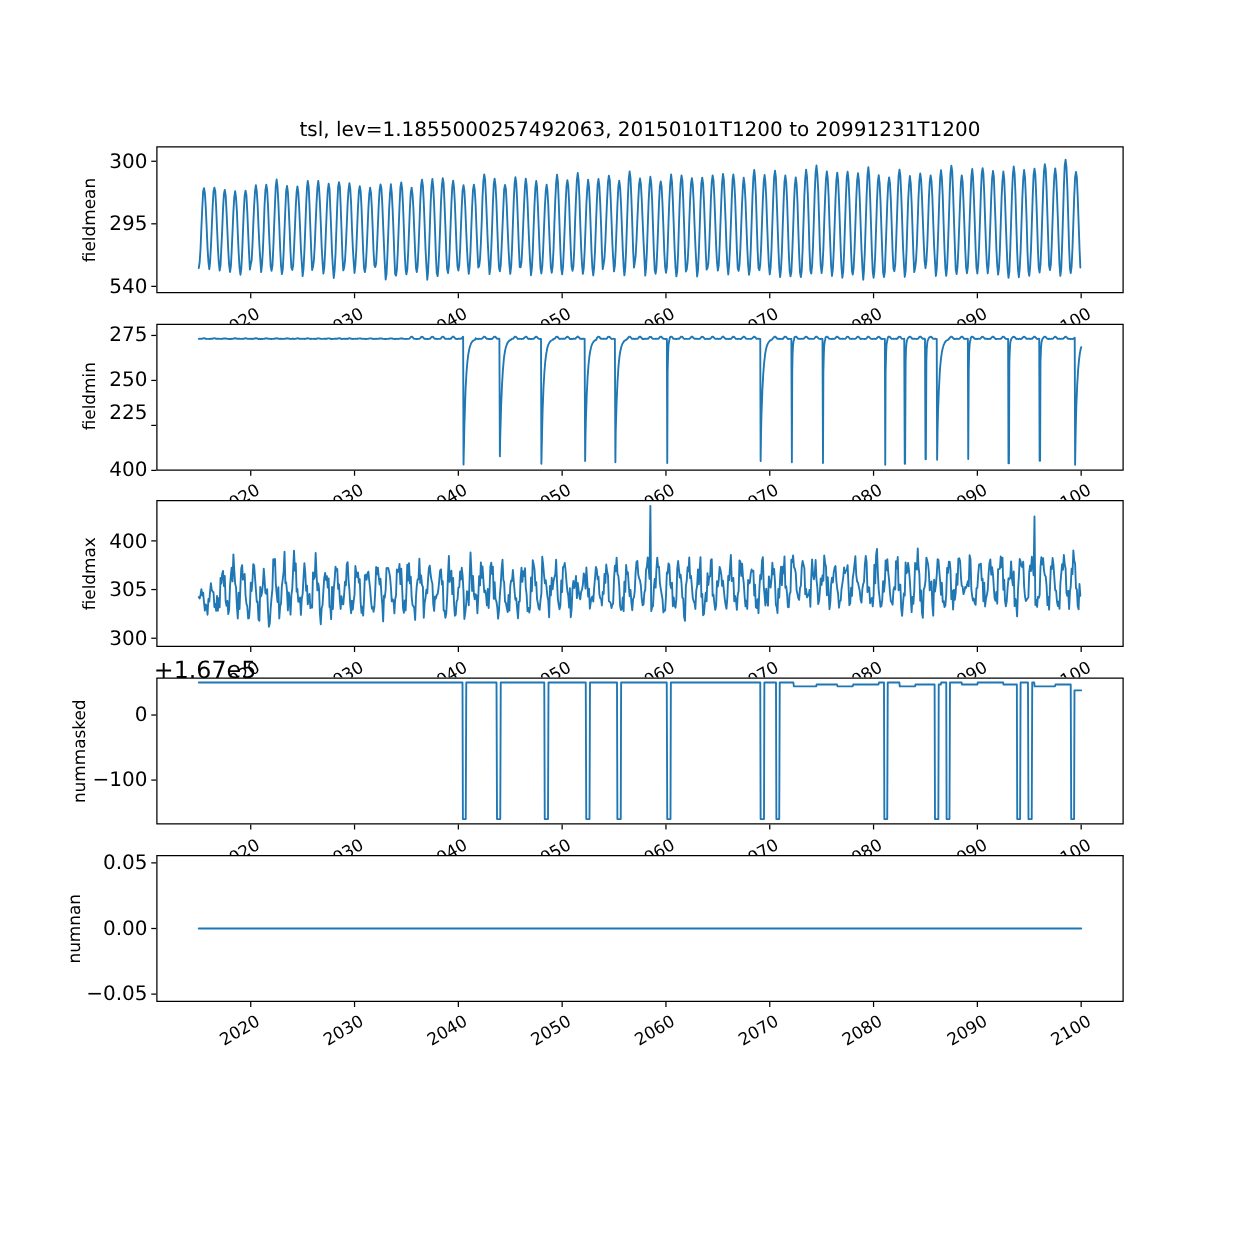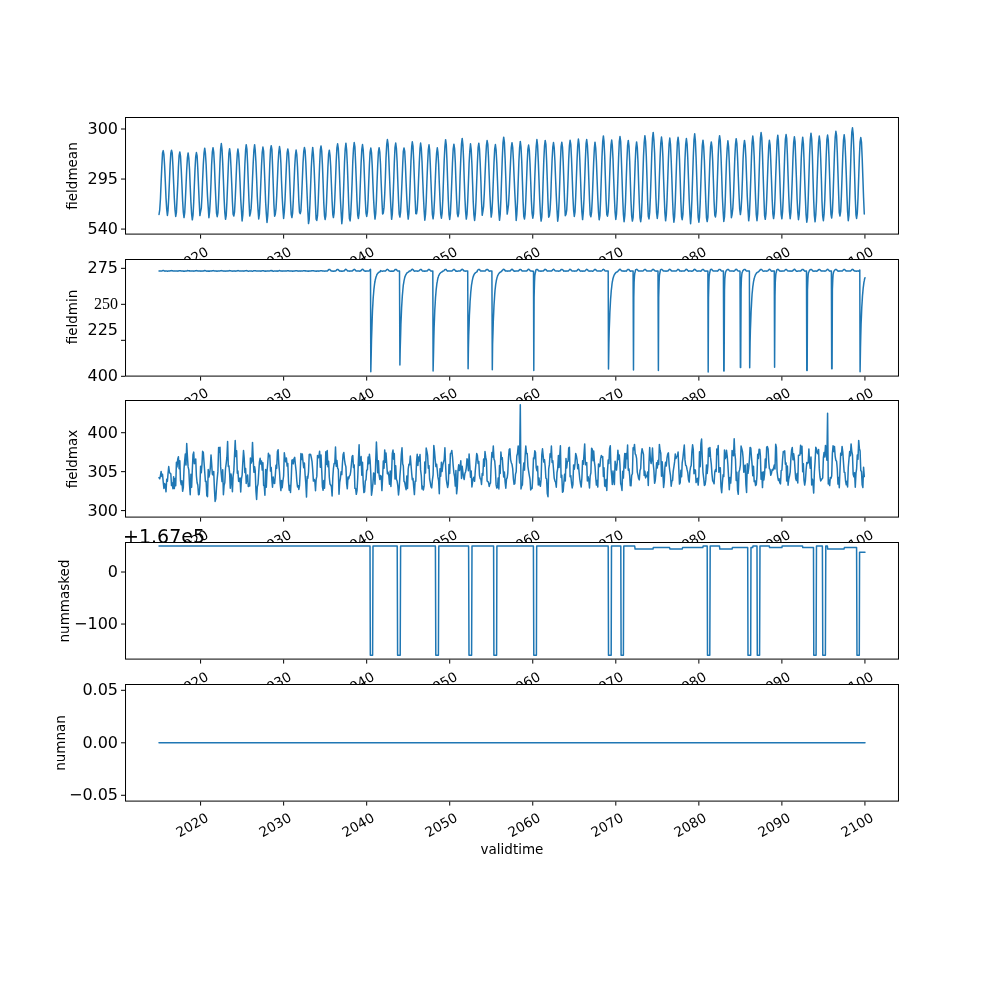--- a/index.html
+++ b/index.html
@@ -15,20 +15,21 @@
          transform-origin:100% 0;transform:rotate(-30deg);display:inline-block;}
   .ylabel{position:absolute;width:200px;height:18px;text-align:center;font-size:13.5px;
           line-height:18px;transform:rotate(-90deg);}
   .offset-text{position:absolute;left:-2px;top:-17px;font-size:19px;white-space:nowrap;}
   .x-axis-label{position:absolute;left:125px;width:774px;top:841px;text-align:center;font-size:13.5px;}
 </style>
 </head>
 <body>
 
 <div class="figure">
+  <div class="fig-title">tsl, lev=1.1855000257492063, 20150101T1200 to 20991231T1200</div>
 
   <div class="subplot" id="sp0" style="top:117px;z-index:11">
     <div class="ylabel" style="left: -153px; top: 49.8px;">fieldmean</div>
   <svg width="774" height="117.6" viewBox="0 0 774 117.6">
         <rect x="0.5" y="0.5" width="773" height="116.6" fill="none" stroke="#000000" stroke-width="1"></rect>
         <line x1="-4" y1="112.09531914893606" x2="0" y2="112.09531914893606" stroke="#000000" stroke-width="1"></line>
         <line x1="-4" y1="62.05276595744669" x2="0" y2="62.05276595744669" stroke="#000000" stroke-width="1"></line>
         <line x1="-4" y1="12.010212765957332" x2="0" y2="12.010212765957332" stroke="#000000" stroke-width="1"></line>
         <line x1="75.57296137338994" y1="117.6" x2="75.57296137338994" y2="121.6" stroke="#000000" stroke-width="1"></line>
         <line x1="158.6201716738193" y1="117.6" x2="158.6201716738193" y2="121.6" stroke="#000000" stroke-width="1"></line>
@@ -86,21 +87,21 @@
         <line x1="324.71459227467795" y1="117.6" x2="324.71459227467795" y2="121.6" stroke="#000000" stroke-width="1"></line>
         <line x1="407.7618025751073" y1="117.6" x2="407.7618025751073" y2="121.6" stroke="#000000" stroke-width="1"></line>
         <line x1="490.80901287553667" y1="117.6" x2="490.80901287553667" y2="121.6" stroke="#000000" stroke-width="1"></line>
         <line x1="573.8562231759661" y1="117.6" x2="573.8562231759661" y2="121.6" stroke="#000000" stroke-width="1"></line>
         <line x1="656.9034334763953" y1="117.6" x2="656.9034334763953" y2="121.6" stroke="#000000" stroke-width="1"></line>
         <line x1="739.9506437768248" y1="117.6" x2="739.9506437768248" y2="121.6" stroke="#000000" stroke-width="1"></line>
         <path d="M34.0 12.1L34.4 12.1L34.7 12.0L35.1 12.1L35.4 12.1L35.8 12.0L36.1 12.1L36.5 12.0L36.8 11.9L37.2 11.8L37.5 11.7L37.9 11.6L38.2 11.6L38.5 11.6L38.9 11.7L39.2 11.8L39.6 11.9L39.9 12.2L40.3 12.1L40.6 12.1L41.0 12.1L41.3 12.1L41.7 12.1L42.0 12.1L42.4 12.2L42.7 12.2L43.0 12.1L43.4 12.0L43.7 12.0L44.1 12.1L44.4 12.1L44.8 11.9L45.1 12.0L45.5 11.7L45.8 11.7L46.2 11.7L46.5 11.7L46.9 11.6L47.2 11.8L47.5 11.8L47.9 11.9L48.2 12.1L48.6 12.1L48.9 12.0L49.3 12.1L49.6 12.1L50.0 11.9L50.3 12.1L50.7 12.1L51.0 12.1L51.4 12.1L51.7 12.1L52.0 12.0L52.4 12.2L52.7 12.0L53.1 12.0L53.4 11.9L53.8 11.9L54.1 11.7L54.5 11.8L54.8 11.7L55.2 11.8L55.5 11.7L55.8 11.8L56.2 12.0L56.5 11.9L56.9 12.1L57.2 12.1L57.6 12.1L57.9 12.1L58.3 12.2L58.6 12.1L59.0 12.2L59.3 12.1L59.7 12.2L60.0 12.2L60.3 12.0L60.7 12.1L61.0 12.1L61.4 12.0L61.7 12.0L62.1 11.8L62.4 11.7L62.8 11.5L63.1 11.7L63.5 11.8L63.8 11.8L64.2 11.9L64.5 11.8L64.8 12.1L65.2 12.1L65.5 12.1L65.9 12.0L66.2 12.1L66.6 12.0L66.9 12.1L67.3 12.1L67.6 12.1L68.0 12.1L68.3 12.0L68.7 12.2L69.0 12.1L69.3 12.1L69.7 12.0L70.0 11.9L70.4 11.8L70.7 11.8L71.1 11.7L71.4 11.6L71.8 11.7L72.1 11.7L72.5 11.9L72.8 11.9L73.2 12.1L73.5 12.1L73.8 12.1L74.2 12.0L74.5 12.1L74.9 12.1L75.2 12.0L75.6 12.2L75.9 12.1L76.3 12.0L76.6 12.1L77.0 12.2L77.3 12.0L77.6 12.1L78.0 12.0L78.3 11.9L78.7 11.9L79.0 11.7L79.4 11.6L79.7 11.7L80.1 11.6L80.4 11.8L80.8 11.8L81.1 11.9L81.5 12.1L81.8 12.2L82.1 12.1L82.5 12.0L82.8 12.2L83.2 12.1L83.5 12.1L83.9 12.2L84.2 12.0L84.6 12.2L84.9 12.1L85.3 12.1L85.6 12.1L86.0 12.1L86.3 12.0L86.6 12.0L87.0 11.9L87.3 11.7L87.7 11.7L88.0 11.6L88.4 11.7L88.7 11.8L89.1 11.8L89.4 12.0L89.8 12.0L90.1 12.1L90.5 12.1L90.8 12.1L91.1 12.0L91.5 12.2L91.8 12.1L92.2 12.2L92.5 12.1L92.9 12.1L93.2 12.1L93.6 12.1L93.9 12.0L94.3 12.1L94.6 12.0L95.0 11.9L95.3 11.8L95.6 11.8L96.0 11.7L96.3 11.6L96.7 11.7L97.0 11.8L97.4 11.8L97.7 12.0L98.1 12.0L98.4 12.1L98.8 12.1L99.1 12.2L99.4 12.0L99.8 11.9L100.1 12.1L100.5 12.1L100.8 12.2L101.2 12.1L101.5 12.1L101.9 12.1L102.2 12.1L102.6 12.0L102.9 12.1L103.3 11.9L103.6 11.9L103.9 11.8L104.3 11.8L104.6 11.6L105.0 11.7L105.3 11.8L105.7 11.8L106.0 11.9L106.4 12.0L106.7 12.0L107.1 12.1L107.4 12.1L107.8 12.2L108.1 12.1L108.4 12.1L108.8 12.0L109.1 12.1L109.5 11.9L109.8 12.1L110.2 12.2L110.5 12.1L110.9 12.1L111.2 12.1L111.6 11.9L111.9 11.9L112.3 11.8L112.6 11.7L112.9 11.6L113.3 11.7L113.6 11.7L114.0 11.9L114.3 12.0L114.7 11.9L115.0 12.0L115.4 12.0L115.7 12.1L116.1 12.1L116.4 12.1L116.8 12.0L117.1 12.1L117.4 12.1L117.8 12.1L118.1 12.0L118.5 12.2L118.8 12.0L119.2 12.1L119.5 12.1L119.9 11.9L120.2 11.8L120.6 11.8L120.9 11.7L121.2 11.6L121.6 11.7L121.9 11.7L122.3 11.9L122.6 11.9L123.0 12.1L123.3 12.2L123.7 12.2L124.0 12.0L124.4 12.1L124.7 12.1L125.1 12.1L125.4 12.1L125.7 12.1L126.1 12.0L126.4 12.0L126.8 12.1L127.1 12.2L127.5 12.2L127.8 12.2L128.2 12.0L128.5 11.8L128.9 11.7L129.2 11.8L129.6 11.7L129.9 11.7L130.2 11.7L130.6 11.8L130.9 11.9L131.3 12.0L131.6 12.1L132.0 12.1L132.3 12.1L132.7 12.1L133.0 12.1L133.4 12.1L133.7 12.1L134.1 12.1L134.4 12.0L134.7 12.1L135.1 12.0L135.4 12.1L135.8 12.2L136.1 11.9L136.5 11.9L136.8 11.9L137.2 11.7L137.5 11.7L137.9 11.7L138.2 11.7L138.6 11.7L138.9 11.9L139.2 11.9L139.6 12.1L139.9 12.2L140.3 12.1L140.6 12.1L141.0 12.2L141.3 12.1L141.7 12.1L142.0 12.1L142.4 12.1L142.7 12.0L143.0 12.1L143.4 11.9L143.7 12.1L144.1 12.1L144.4 12.0L144.8 12.0L145.1 11.8L145.5 11.8L145.8 11.6L146.2 11.7L146.5 11.7L146.9 11.6L147.2 11.9L147.5 11.8L147.9 12.1L148.2 12.2L148.6 12.2L148.9 12.1L149.3 12.1L149.6 12.1L150.0 12.0L150.3 12.1L150.7 12.0L151.0 12.2L151.4 12.1L151.7 12.1L152.0 12.0L152.4 12.1L152.7 12.2L153.1 11.9L153.4 12.0L153.8 11.8L154.1 11.7L154.5 11.5L154.8 11.6L155.2 11.8L155.5 11.9L155.9 12.0L156.2 12.0L156.5 12.1L156.9 12.1L157.2 12.2L157.6 12.0L157.9 12.1L158.3 12.1L158.6 12.1L159.0 12.1L159.3 12.0L159.7 12.1L160.0 12.1L160.4 12.1L160.7 12.0L161.0 12.1L161.4 11.9L161.7 11.9L162.1 11.8L162.4 11.7L162.8 11.7L163.1 11.7L163.5 11.8L163.8 11.8L164.2 12.0L164.5 12.0L164.8 12.1L165.2 12.1L165.5 12.1L165.9 12.1L166.2 12.0L166.6 12.1L166.9 12.1L167.3 12.2L167.6 12.1L168.0 12.2L168.3 12.1L168.7 12.1L169.0 12.1L169.3 12.1L169.7 11.9L170.0 11.9L170.4 11.8L170.7 11.7L171.1 11.7L171.4 11.7L171.8 11.7L172.1 11.8L172.5 12.0L172.8 11.9L173.2 12.0L173.5 12.0L173.8 12.2L174.2 12.1L174.5 12.1L174.9 12.1L175.2 12.0L175.6 12.2L175.9 12.0L176.3 12.0L176.6 12.1L177.0 12.1L177.3 12.1L177.7 12.0L178.0 11.9L178.3 11.8L178.7 11.8L179.0 11.7L179.4 11.7L179.7 11.8L180.1 11.9L180.4 11.8L180.8 11.9L181.1 12.0L181.5 12.1L181.8 12.1L182.2 12.1L182.5 12.1L182.8 12.2L183.2 12.1L183.5 12.1L183.9 12.2L184.2 12.1L184.6 12.1L184.9 12.1L185.3 12.1L185.6 12.1L186.0 12.1L186.3 11.9L186.6 11.8L187.0 11.8L187.3 11.7L187.7 11.7L188.0 11.7L188.4 11.8L188.7 11.8L189.1 11.9L189.4 12.1L189.8 12.1L190.1 12.1L190.5 12.1L190.8 12.2L191.1 12.2L191.5 12.0L191.8 12.2L192.2 12.1L192.5 12.1L192.9 12.1L193.2 12.0L193.6 12.2L193.9 12.1L194.3 12.0L194.6 11.9L195.0 11.9L195.3 11.8L195.6 11.7L196.0 11.7L196.3 11.8L196.7 11.8L197.0 11.8L197.4 11.9L197.7 12.1L198.1 12.1L198.4 12.1L198.8 12.1L199.1 12.1L199.5 12.1L199.8 12.2L200.1 12.1L200.5 12.1L200.8 12.1L201.2 12.1L201.5 12.1L201.9 12.1L202.2 12.1L202.6 11.8L202.9 11.5L203.3 11.1L203.6 10.6L204.0 10.4L204.3 10.4L204.6 10.4L205.0 10.7L205.3 11.1L205.7 11.4L206.0 11.9L206.4 12.1L206.7 12.1L207.1 12.1L207.4 12.1L207.8 12.2L208.1 12.2L208.4 12.1L208.8 12.2L209.1 12.2L209.5 12.1L209.8 12.1L210.2 12.1L210.5 12.0L210.9 11.8L211.2 11.5L211.6 11.1L211.9 10.7L212.3 10.5L212.6 10.4L212.9 10.6L213.3 10.7L213.6 11.1L214.0 11.5L214.3 11.9L214.7 12.0L215.0 12.2L215.4 12.1L215.7 12.0L216.1 12.1L216.4 12.2L216.8 12.1L217.1 12.2L217.4 12.2L217.8 12.1L218.1 12.1L218.5 12.1L218.8 12.0L219.2 11.9L219.5 11.4L219.9 11.1L220.2 10.7L220.6 10.3L220.9 10.4L221.3 10.5L221.6 10.7L221.9 11.1L222.3 11.6L222.6 11.9L223.0 12.0L223.3 12.1L223.7 12.0L224.0 12.0L224.4 12.1L224.7 12.2L225.1 12.1L225.4 12.1L225.8 12.1L226.1 12.1L226.4 12.1L226.8 12.1L227.1 12.1L227.5 11.9L227.8 11.5L228.2 11.1L228.5 10.8L228.9 10.5L229.2 10.3L229.6 10.5L229.9 10.7L230.2 11.0L230.6 11.5L230.9 11.9L231.3 12.1L231.6 12.1L232.0 12.0L232.3 12.1L232.7 12.1L233.0 12.1L233.4 12.1L233.7 12.0L234.1 12.0L234.4 12.2L234.7 12.1L235.1 12.0L235.4 12.1L235.8 11.9L236.1 11.5L236.5 11.0L236.8 10.7L237.2 10.5L237.5 10.2L237.9 10.4L238.2 10.7L238.6 11.2L238.9 11.4L239.2 11.9L239.6 12.1L239.9 12.0L240.3 12.2L240.6 12.1L241.0 12.2L241.3 12.1L241.7 12.0L242.0 12.1L242.4 12.0L242.7 12.0L243.1 12.1L243.4 12.0L243.7 12.1L244.1 11.8L244.4 11.5L244.8 11.0L245.1 10.7L245.5 10.4L245.8 112.7L246.2 95.3L246.5 81.0L246.9 69.1L247.2 59.3L247.5 51.1L247.9 44.4L248.2 38.8L248.6 34.2L248.9 30.4L249.3 27.2L249.6 24.6L250.0 22.5L250.3 20.7L250.7 19.2L251.0 18.0L251.4 17.0L251.7 16.1L252.0 15.4L252.4 14.8L252.7 14.4L253.1 14.0L253.4 13.7L253.8 13.4L254.1 13.2L254.5 13.0L254.8 12.8L255.2 12.7L255.5 11.6L255.9 11.8L256.2 12.1L256.5 12.1L256.9 12.1L257.2 12.2L257.6 12.2L257.9 12.1L258.3 12.0L258.6 12.1L259.0 12.1L259.3 12.1L259.7 12.1L260.0 12.1L260.4 12.1L260.7 11.8L261.0 11.4L261.4 11.2L261.7 10.7L262.1 10.5L262.4 10.3L262.8 10.5L263.1 10.6L263.5 11.1L263.8 11.6L264.2 11.8L264.5 12.1L264.9 12.0L265.2 12.1L265.5 12.2L265.9 12.2L266.2 12.2L266.6 12.1L266.9 12.1L267.3 12.2L267.6 12.2L268.0 12.1L268.3 12.2L268.7 12.1L269.0 11.8L269.3 11.5L269.7 11.1L270.0 10.7L270.4 10.4L270.7 10.4L271.1 10.4L271.4 10.7L271.8 11.0L272.1 11.5L272.5 11.8L272.8 12.1L273.2 12.0L273.5 12.0L273.8 12.1L274.2 12.0L274.5 12.0L274.9 106.1L275.2 89.9L275.6 76.4L275.9 65.3L276.3 56.2L276.6 48.6L277.0 42.3L277.3 37.1L277.7 32.7L278.0 29.2L278.3 26.2L278.7 23.8L279.0 21.8L279.4 20.1L279.7 18.7L280.1 17.6L280.4 16.6L280.8 15.8L281.1 15.2L281.5 14.7L281.8 14.2L282.2 13.9L282.5 13.5L282.8 13.3L283.2 13.1L283.5 12.9L283.9 12.8L284.2 12.1L284.6 12.1L284.9 12.1L285.3 12.1L285.6 11.8L286.0 11.5L286.3 11.0L286.7 10.7L287.0 10.4L287.3 10.3L287.7 10.3L288.0 10.8L288.4 11.0L288.7 11.5L289.1 11.9L289.4 12.2L289.8 12.1L290.1 12.1L290.5 12.0L290.8 12.1L291.1 12.1L291.5 12.1L291.8 12.1L292.2 12.1L292.5 12.2L292.9 12.1L293.2 12.1L293.6 12.1L293.9 11.8L294.3 11.5L294.6 11.1L295.0 10.8L295.3 10.5L295.6 10.4L296.0 10.4L296.3 10.7L296.7 11.0L297.0 11.5L297.4 11.9L297.7 12.1L298.1 12.2L298.4 12.0L298.8 12.0L299.1 12.2L299.5 12.1L299.8 12.1L300.1 12.2L300.5 12.1L300.8 12.1L301.2 12.1L301.5 12.0L301.9 12.1L302.2 11.9L302.6 11.5L302.9 11.1L303.3 10.7L303.6 10.4L304.0 10.4L304.3 10.5L304.6 10.7L305.0 11.1L305.3 11.5L305.7 11.8L306.0 12.1L306.4 12.1L306.7 12.1L307.1 12.2L307.4 12.1L307.8 12.1L308.1 112.0L308.5 94.7L308.8 80.5L309.1 68.7L309.5 58.9L309.8 50.8L310.2 44.2L310.5 38.6L310.9 34.0L311.2 30.3L311.6 27.1L311.9 24.5L312.3 22.4L312.6 20.6L312.9 19.1L313.3 17.9L313.6 16.9L314.0 16.1L314.3 15.4L314.7 14.8L315.0 14.4L315.4 14.0L315.7 13.6L316.1 13.4L316.4 13.2L316.8 13.0L317.1 12.8L317.4 12.7L317.8 12.1L318.1 12.1L318.5 12.1L318.8 11.9L319.2 11.4L319.5 11.0L319.9 10.6L320.2 10.5L320.6 10.4L320.9 10.4L321.3 10.8L321.6 11.2L321.9 11.5L322.3 12.0L322.6 12.2L323.0 12.0L323.3 12.1L323.7 12.1L324.0 12.0L324.4 12.1L324.7 12.1L325.1 12.0L325.4 12.1L325.8 12.0L326.1 12.1L326.4 12.1L326.8 12.1L327.1 11.8L327.5 11.5L327.8 11.1L328.2 10.8L328.5 10.5L328.9 10.4L329.2 10.4L329.6 10.8L329.9 11.1L330.3 11.4L330.6 11.9L330.9 12.2L331.3 12.1L331.6 12.2L332.0 12.1L332.3 12.2L332.7 12.2L333.0 12.1L333.4 12.1L333.7 12.0L334.1 12.1L334.4 12.0L334.7 12.1L335.1 12.1L335.4 11.8L335.8 11.4L336.1 11.1L336.5 10.7L336.8 10.5L337.2 10.2L337.5 10.5L337.9 10.7L338.2 11.1L338.6 11.4L338.9 11.9L339.2 12.1L339.6 12.1L339.9 12.0L340.3 12.1L340.6 12.2L341.0 12.1L341.3 12.0L341.7 12.0L342.0 12.0L342.4 12.2L342.7 12.0L343.1 109.8L343.4 89.9L343.7 76.5L344.1 65.4L344.4 56.2L344.8 48.6L345.1 42.3L345.5 37.1L345.8 32.8L346.2 29.2L346.5 26.2L346.9 23.8L347.2 21.8L347.6 20.1L347.9 18.7L348.2 17.6L348.6 16.6L348.9 15.9L349.3 15.2L349.6 14.7L350.0 14.2L350.3 13.9L350.7 13.5L351.0 13.3L351.4 13.1L351.7 12.9L352.1 12.8L352.4 11.5L352.7 11.2L353.1 10.8L353.4 10.4L353.8 10.4L354.1 10.5L354.5 10.6L354.8 10.9L355.2 11.5L355.5 11.9L355.9 12.0L356.2 12.1L356.5 12.0L356.9 12.1L357.2 12.1L357.6 12.1L357.9 12.0L358.3 12.0L358.6 12.0L359.0 12.1L359.3 12.1L359.7 12.1L360.0 12.1L360.4 11.9L360.7 11.5L361.0 11.0L361.4 10.6L361.7 10.5L362.1 10.4L362.4 10.4L362.8 10.7L363.1 11.1L363.5 11.4L363.8 11.8L364.2 12.1L364.5 12.2L364.9 12.1L365.2 12.1L365.5 12.1L365.9 12.1L366.2 12.0L366.6 12.2L366.9 12.1L367.3 110.8L367.6 85.0L368.0 72.4L368.3 62.0L368.7 53.4L369.0 46.3L369.4 40.4L369.7 35.5L370.0 31.5L370.4 28.1L370.7 25.4L371.1 23.1L371.4 21.2L371.8 19.6L372.1 18.3L372.5 17.2L372.8 16.3L373.2 15.6L373.5 15.0L373.9 14.5L374.2 14.1L374.5 13.7L374.9 13.5L375.2 13.2L375.6 13.0L375.9 12.9L376.3 12.7L376.6 12.1L377.0 12.0L377.3 11.4L377.7 11.0L378.0 10.7L378.3 10.4L378.7 10.3L379.0 10.4L379.4 10.6L379.7 11.1L380.1 11.5L380.4 12.0L380.8 12.0L381.1 12.1L381.5 12.1L381.8 12.0L382.2 12.1L382.5 12.1L382.8 12.2L383.2 12.0L383.5 12.1L383.9 12.0L384.2 12.1L384.6 12.1L384.9 12.1L385.3 11.9L385.6 11.4L386.0 11.1L386.3 10.7L386.7 10.4L387.0 10.3L387.3 10.4L387.7 10.8L388.0 11.1L388.4 11.5L388.7 11.8L389.1 12.2L389.4 12.1L389.8 12.1L390.1 12.2L390.5 12.1L390.8 12.0L391.2 12.0L391.5 12.1L391.8 12.1L392.2 12.1L392.5 12.0L392.9 12.0L393.2 12.1L393.6 11.9L393.9 11.5L394.3 11.1L394.6 10.7L395.0 10.5L395.3 10.5L395.7 10.5L396.0 10.7L396.3 11.1L396.7 11.5L397.0 11.9L397.4 12.0L397.7 12.1L398.1 12.1L398.4 12.1L398.8 12.1L399.1 12.1L399.5 12.0L399.8 12.0L400.1 12.0L400.5 12.1L400.8 12.1L401.2 12.1L401.5 12.0L401.9 11.9L402.2 11.5L402.6 11.0L402.9 10.7L403.3 10.3L403.6 10.3L404.0 10.4L404.3 10.7L404.6 11.0L405.0 11.4L405.3 11.8L405.7 12.0L406.0 12.0L406.4 12.1L406.7 12.1L407.1 12.2L407.4 12.1L407.8 12.2L408.1 12.2L408.5 12.2L408.8 111.4L409.1 38.3L409.5 23.5L409.8 17.0L410.2 14.2L410.5 13.0L410.9 11.0L411.2 10.7L411.6 10.5L411.9 10.4L412.3 10.4L412.6 10.7L413.0 11.0L413.3 11.5L413.6 11.9L414.0 12.1L414.3 12.1L414.7 12.1L415.0 12.0L415.4 12.1L415.7 12.2L416.1 12.1L416.4 12.2L416.8 12.0L417.1 12.0L417.5 12.1L417.8 12.0L418.1 12.1L418.5 11.9L418.8 11.5L419.2 11.1L419.5 10.7L419.9 10.4L420.2 10.3L420.6 10.5L420.9 10.6L421.3 11.0L421.6 11.5L421.9 11.8L422.3 12.0L422.6 12.2L423.0 12.0L423.3 12.1L423.7 12.1L424.0 12.1L424.4 12.1L424.7 12.1L425.1 12.1L425.4 12.1L425.8 12.1L426.1 12.1L426.4 12.1L426.8 11.9L427.1 11.5L427.5 11.1L427.8 10.7L428.2 10.6L428.5 10.2L428.9 10.6L429.2 10.6L429.6 11.1L429.9 11.6L430.3 11.8L430.6 12.0L430.9 12.0L431.3 12.1L431.6 12.0L432.0 12.0L432.3 12.0L432.7 12.0L433.0 12.1L433.4 12.2L433.7 12.1L434.1 12.1L434.4 12.1L434.8 12.1L435.1 11.8L435.4 11.5L435.8 11.1L436.1 10.6L436.5 10.5L436.8 10.4L437.2 10.5L437.5 10.7L437.9 11.0L438.2 11.4L438.6 11.8L438.9 12.2L439.3 12.1L439.6 12.1L439.9 12.1L440.3 12.0L440.6 12.2L441.0 12.1L441.3 12.1L441.7 12.1L442.0 12.2L442.4 12.0L442.7 12.1L443.1 12.1L443.4 11.8L443.7 11.6L444.1 11.1L444.4 10.7L444.8 10.4L445.1 10.3L445.5 10.5L445.8 10.7L446.2 11.1L446.5 11.5L446.9 11.9L447.2 12.0L447.6 12.1L447.9 12.1L448.2 12.0L448.6 12.0L448.9 12.0L449.3 12.0L449.6 12.2L450.0 12.1L450.3 12.1L450.7 12.0L451.0 12.1L451.4 12.1L451.7 11.8L452.1 11.6L452.4 11.1L452.7 10.6L453.1 10.4L453.4 10.2L453.8 10.5L454.1 10.8L454.5 11.0L454.8 11.6L455.2 11.9L455.5 12.1L455.9 12.2L456.2 12.1L456.6 12.0L456.9 12.1L457.2 12.1L457.6 12.2L457.9 12.1L458.3 12.0L458.6 12.1L459.0 12.2L459.3 12.1L459.7 12.1L460.0 11.9L460.4 11.5L460.7 11.1L461.1 10.8L461.4 10.4L461.7 10.3L462.1 10.5L462.4 10.7L462.8 11.0L463.1 11.5L463.5 11.9L463.8 12.1L464.2 12.1L464.5 12.1L464.9 12.2L465.2 12.1L465.5 12.0L465.9 12.1L466.2 12.1L466.6 12.1L466.9 12.1L467.3 12.2L467.6 12.2L468.0 12.1L468.3 11.8L468.7 11.5L469.0 11.1L469.4 10.7L469.7 10.4L470.0 10.5L470.4 10.4L470.7 10.7L471.1 11.1L471.4 11.4L471.8 11.9L472.1 12.0L472.5 12.1L472.8 12.1L473.2 12.1L473.5 12.1L473.9 12.1L474.2 12.1L474.5 12.1L474.9 12.1L475.2 12.1L475.6 12.0L475.9 12.2L476.3 12.0L476.6 11.8L477.0 11.5L477.3 11.2L477.7 10.7L478.0 10.6L478.4 10.3L478.7 10.5L479.0 10.7L479.4 11.0L479.7 11.5L480.1 11.9L480.4 12.1L480.8 12.0L481.1 12.1L481.5 12.1L481.8 12.0L482.2 12.0L482.5 12.1L482.9 12.1L483.2 12.1L483.5 109.9L483.9 84.3L484.2 71.8L484.6 61.5L484.9 53.0L485.3 45.9L485.6 40.1L486.0 35.3L486.3 31.3L486.7 28.0L487.0 25.2L487.3 23.0L487.7 21.1L488.0 19.5L488.4 18.2L488.7 17.2L489.1 16.3L489.4 15.6L489.8 15.0L490.1 14.5L490.5 14.1L490.8 13.7L491.2 13.4L491.5 13.2L491.8 13.0L492.2 12.9L492.5 12.7L492.9 12.2L493.2 11.8L493.6 11.5L493.9 11.1L494.3 10.7L494.6 10.4L495.0 10.3L495.3 10.4L495.7 10.6L496.0 11.1L496.3 11.5L496.7 11.7L497.0 12.1L497.4 12.1L497.7 12.0L498.1 12.2L498.4 12.1L498.8 12.0L499.1 12.1L499.5 12.1L499.8 12.2L500.2 12.1L500.5 12.1L500.8 12.0L501.2 12.2L501.5 11.9L501.9 11.5L502.2 10.9L502.6 10.7L502.9 10.4L503.3 10.4L503.6 10.4L504.0 10.7L504.3 11.1L504.7 11.5L505.0 11.8L505.3 12.2L505.7 12.3L506.0 12.0L506.4 12.1L506.7 12.1L507.1 12.1L507.4 12.1L507.8 12.1L508.1 12.1L508.5 110.9L508.8 38.1L509.1 23.4L509.5 17.0L509.8 14.2L510.2 13.0L510.5 11.0L510.9 10.6L511.2 10.5L511.6 10.3L511.9 10.4L512.3 10.7L512.6 11.0L513.0 11.4L513.3 11.8L513.6 12.1L514.0 12.1L514.3 12.1L514.7 12.1L515.0 12.0L515.4 12.1L515.7 12.1L516.1 12.1L516.4 12.0L516.8 12.1L517.1 12.1L517.5 12.1L517.8 12.1L518.1 11.8L518.5 11.5L518.8 11.2L519.2 10.7L519.5 10.5L519.9 10.4L520.2 10.4L520.6 10.7L520.9 11.0L521.3 11.5L521.6 11.7L522.0 12.1L522.3 12.1L522.6 12.0L523.0 12.1L523.3 12.1L523.7 12.0L524.0 12.1L524.4 12.1L524.7 12.1L525.1 12.1L525.4 12.1L525.8 12.1L526.1 12.1L526.5 11.8L526.8 11.5L527.1 11.0L527.5 10.7L527.8 10.4L528.2 10.3L528.5 10.5L528.9 10.8L529.2 11.1L529.6 11.5L529.9 11.8L530.3 12.1L530.6 12.1L530.9 12.1L531.3 12.2L531.6 12.1L532.0 12.1L532.3 12.0L532.7 12.1L533.0 12.1L533.4 111.5L533.7 38.3L534.1 23.5L534.4 17.0L534.8 14.2L535.1 13.0L535.4 11.1L535.8 10.7L536.1 10.5L536.5 10.3L536.8 10.5L537.2 10.7L537.5 11.0L537.9 11.4L538.2 11.9L538.6 12.1L538.9 12.1L539.3 12.1L539.6 12.1L539.9 12.1L540.3 12.2L540.6 12.0L541.0 12.0L541.3 12.2L541.7 12.1L542.0 12.1L542.4 12.1L542.7 12.1L543.1 11.8L543.4 11.4L543.8 11.0L544.1 10.7L544.4 10.4L544.8 10.3L545.1 10.6L545.5 10.7L545.8 11.0L546.2 11.6L546.5 11.9L546.9 12.1L547.2 12.0L547.6 12.1L547.9 12.1L548.2 12.1L548.6 12.0L548.9 12.1L549.3 12.0L549.6 12.1L550.0 12.1L550.3 12.1L550.7 12.1L551.0 12.1L551.4 11.9L551.7 11.6L552.1 11.1L552.4 10.7L552.7 10.4L553.1 10.5L553.4 10.5L553.8 10.6L554.1 11.1L554.5 11.5L554.8 12.0L555.2 12.1L555.5 12.1L555.9 12.0L556.2 12.2L556.6 12.1L556.9 12.1L557.2 12.0L557.6 12.1L557.9 12.1L558.3 12.1L558.6 12.1L559.0 12.1L559.3 12.0L559.7 11.8L560.0 11.4L560.4 11.1L560.7 10.7L561.1 10.3L561.4 10.3L561.7 10.5L562.1 10.7L562.4 11.1L562.8 11.5L563.1 11.8L563.5 12.2L563.8 12.1L564.2 12.1L564.5 12.0L564.9 12.1L565.2 12.1L565.6 12.1L565.9 12.1L566.2 12.1L566.6 12.2L566.9 12.2L567.3 12.1L567.6 12.1L568.0 11.9L568.3 11.5L568.7 11.1L569.0 10.7L569.4 10.4L569.7 10.3L570.0 10.5L570.4 10.7L570.7 11.1L571.1 11.5L571.4 11.8L571.8 12.0L572.1 12.1L572.5 12.1L572.8 12.2L573.2 12.1L573.5 12.1L573.9 12.1L574.2 12.0L574.5 12.0L574.9 12.1L575.2 12.1L575.6 12.2L575.9 12.1L576.3 11.8L576.6 11.4L577.0 11.0L577.3 10.7L577.7 10.5L578.0 10.4L578.4 10.5L578.7 10.8L579.0 11.2L579.4 11.6L579.7 11.8L580.1 12.2L580.4 12.1L580.8 12.0L581.1 12.2L581.5 12.1L581.8 12.1L582.2 12.1L582.5 12.2L582.9 12.1L583.2 112.9L583.5 38.7L583.9 23.6L584.2 17.1L584.6 14.3L584.9 13.0L585.3 11.2L585.6 10.6L586.0 10.5L586.3 10.2L586.7 10.4L587.0 10.7L587.4 11.1L587.7 11.5L588.0 11.9L588.4 12.1L588.7 12.1L589.1 12.1L589.4 12.1L589.8 12.0L590.1 12.1L590.5 12.1L590.8 12.1L591.2 12.0L591.5 12.1L591.8 12.1L592.2 12.0L592.5 12.2L592.9 11.9L593.2 11.5L593.6 10.9L593.9 10.7L594.3 10.4L594.6 10.4L595.0 10.5L595.3 10.6L595.7 11.0L596.0 11.5L596.3 11.8L596.7 12.1L597.0 12.1L597.4 12.1L597.7 12.1L598.1 12.1L598.4 12.0L598.8 112.1L599.1 112.1L599.5 31.0L599.8 20.3L600.2 15.7L600.5 13.6L600.8 12.8L601.2 11.8L601.5 11.4L601.9 11.0L602.2 10.7L602.6 10.5L602.9 10.4L603.3 10.4L603.6 10.7L604.0 11.1L604.3 11.5L604.7 11.9L605.0 12.1L605.3 12.0L605.7 12.0L606.0 12.1L606.4 12.1L606.7 12.0L607.1 12.1L607.4 12.1L607.8 12.1L608.1 12.1L608.5 12.2L608.8 12.1L609.2 12.1L609.5 11.8L609.8 11.5L610.2 11.0L610.5 10.7L610.9 10.4L611.2 10.3L611.6 10.4L611.9 10.7L612.3 11.1L612.6 11.5L613.0 11.8L613.3 12.1L613.6 12.1L614.0 12.0L614.3 12.1L614.7 12.0L615.0 12.2L615.4 108.4L615.7 108.4L616.1 30.3L616.4 20.0L616.8 15.5L617.1 13.6L617.5 12.7L617.8 11.9L618.1 11.4L618.5 11.1L618.8 10.7L619.2 10.6L619.5 10.4L619.9 10.4L620.2 10.7L620.6 11.0L620.9 11.5L621.3 11.8L621.6 12.1L622.0 12.1L622.3 12.1L622.6 12.0L623.0 12.1L623.3 12.0L623.7 12.1L624.0 12.1L624.4 12.1L624.7 108.8L625.1 83.5L625.4 71.2L625.8 61.0L626.1 52.6L626.5 45.6L626.8 39.8L627.1 35.0L627.5 31.1L627.8 27.8L628.2 25.1L628.5 22.8L628.9 21.0L629.2 19.5L629.6 18.2L629.9 17.1L630.3 16.3L630.6 15.5L631.0 14.9L631.3 14.5L631.6 14.0L632.0 13.7L632.3 13.4L632.7 13.2L633.0 13.0L633.4 12.8L633.7 12.7L634.1 12.1L634.4 11.9L634.8 11.4L635.1 11.1L635.4 10.5L635.8 10.5L636.1 10.3L636.5 10.5L636.8 10.6L637.2 11.1L637.5 11.5L637.9 11.9L638.2 12.1L638.6 12.2L638.9 12.2L639.3 12.1L639.6 12.1L639.9 12.1L640.3 12.0L640.6 12.1L641.0 12.0L641.3 12.2L641.7 12.1L642.0 12.1L642.4 12.0L642.7 11.9L643.1 11.5L643.4 11.1L643.8 10.8L644.1 10.4L644.4 10.3L644.8 10.4L645.1 10.7L645.5 10.9L645.8 11.4L646.2 11.9L646.5 12.2L646.9 12.0L647.2 12.1L647.6 12.1L647.9 12.2L648.3 12.0L648.6 12.1L648.9 12.1L649.3 12.0L649.6 108.2L650.0 37.4L650.3 23.1L650.7 16.9L651.0 14.2L651.4 13.0L651.7 11.1L652.1 10.7L652.4 10.5L652.8 10.3L653.1 10.4L653.4 10.7L653.8 11.0L654.1 11.4L654.5 11.8L654.8 12.1L655.2 12.0L655.5 12.1L655.9 12.2L656.2 12.1L656.6 12.0L656.9 12.2L657.2 12.1L657.6 12.0L657.9 12.0L658.3 12.1L658.6 12.1L659.0 12.0L659.3 11.9L659.7 11.5L660.0 11.1L660.4 10.6L660.7 10.5L661.1 10.4L661.4 10.5L661.7 10.8L662.1 11.1L662.4 11.5L662.8 11.9L663.1 12.1L663.5 12.0L663.8 12.0L664.2 12.0L664.5 11.9L664.9 12.2L665.2 12.1L665.6 12.1L665.9 12.1L666.2 12.2L666.6 12.1L666.9 12.0L667.3 12.0L667.6 12.0L668.0 11.4L668.3 11.1L668.7 10.8L669.0 10.4L669.4 10.3L669.7 10.3L670.1 10.7L670.4 11.1L670.7 11.5L671.1 11.8L671.4 12.2L671.8 12.0L672.1 12.2L672.5 12.2L672.8 12.1L673.2 12.1L673.5 12.1L673.9 12.1L674.2 12.1L674.6 12.1L674.9 12.1L675.2 12.1L675.6 12.1L675.9 11.8L676.3 11.4L676.6 11.1L677.0 10.7L677.3 10.4L677.7 10.4L678.0 10.5L678.4 10.7L678.7 11.1L679.0 11.4L679.4 11.8L679.7 12.1L680.1 12.2L680.4 12.1L680.8 12.1L681.1 12.1L681.5 12.1L681.8 111.6L682.2 111.6L682.5 30.9L682.9 20.3L683.2 15.6L683.5 13.6L683.9 12.8L684.2 11.9L684.6 11.5L684.9 11.0L685.3 10.7L685.6 10.5L686.0 10.4L686.3 10.5L686.7 10.7L687.0 11.0L687.4 11.4L687.7 11.8L688.0 12.1L688.4 12.2L688.7 12.1L689.1 12.0L689.4 12.1L689.8 12.2L690.1 12.2L690.5 12.0L690.8 12.1L691.2 12.1L691.5 12.2L691.9 12.1L692.2 12.1L692.5 11.8L692.9 11.4L693.2 11.1L693.6 10.7L693.9 10.5L694.3 10.4L694.6 10.5L695.0 10.8L695.3 11.1L695.7 11.5L696.0 11.9L696.4 12.1L696.7 12.0L697.0 12.1L697.4 12.1L697.7 12.0L698.1 11.9L698.4 12.1L698.8 12.0L699.1 12.0L699.5 12.2L699.8 12.0L700.2 12.1L700.5 12.1L700.8 11.9L701.2 11.5L701.5 11.1L701.9 10.8L702.2 10.5L702.6 10.3L702.9 10.4L703.3 10.8L703.6 11.0L704.0 11.5L704.3 11.9L704.7 12.1L705.0 12.2L705.3 12.0L705.7 12.1L706.0 12.1L706.4 12.0L706.7 109.7L707.1 109.7L707.4 30.5L707.8 20.1L708.1 15.6L708.5 13.6L708.8 12.7L709.2 11.8L709.5 11.5L709.8 11.1L710.2 10.6L710.5 10.4L710.9 10.4L711.2 10.4L711.6 10.6L711.9 11.1L712.3 11.4L712.6 11.8L713.0 12.1L713.3 12.1L713.7 12.2L714.0 12.0L714.3 12.2L714.7 12.0L715.0 12.1L715.4 12.1L715.7 12.1L716.1 12.1L716.4 12.0L716.8 12.1L717.1 12.1L717.5 11.8L717.8 11.5L718.2 11.0L718.5 10.8L718.8 10.5L719.2 10.4L719.5 10.4L719.9 10.8L720.2 11.0L720.6 11.5L720.9 11.9L721.3 12.1L721.6 12.0L722.0 12.1L722.3 12.1L722.6 12.0L723.0 12.1L723.3 12.1L723.7 12.1L724.0 12.1L724.4 12.0L724.7 12.0L725.1 12.1L725.4 12.1L725.8 11.8L726.1 11.5L726.5 11.2L726.8 10.8L727.1 10.5L727.5 10.3L727.8 10.5L728.2 10.7L728.5 11.1L728.9 11.5L729.2 11.9L729.6 12.1L729.9 12.0L730.3 12.1L730.6 12.1L731.0 12.2L731.3 12.1L731.6 12.2L732.0 12.1L732.3 12.1L732.7 12.1L733.0 12.1L733.4 12.2L733.7 12.0L734.1 11.9L734.4 11.5L734.8 11.1L735.1 112.8L735.5 89.3L735.8 76.0L736.1 65.0L736.5 55.9L736.8 48.3L737.2 42.1L737.5 36.9L737.9 32.6L738.2 29.1L738.6 26.1L738.9 23.7L739.3 21.7L739.6 20.0L740.0 18.7" fill="none" stroke="#1f77b4" stroke-width="1.5" stroke-linejoin="round" stroke-linecap="round"></path>
       </svg>
       <span class="ytick" style="top: 109.312px;">400</span>
       <span class="ytick" style="top: 63px;">225</span>
-      <span class="ytick" style="top: 37.3415px; font-family: Liberation Serif, serif;">250</span>
+      <span class="ytick" style="top: 37.3415px;">250</span>
       <span class="ytick" style="top: 1.35618px;">275</span>
       <div class="xtickw" style="left: 75.573px; top: 126.6px;">
         <span class="xtick">2020</span>
       </div>
       <div class="xtickw" style="left: 158.62px; top: 126.6px;">
         <span class="xtick">2030</span>
       </div>
       <div class="xtickw" style="left: 241.667px; top: 126.6px;">
         <span class="xtick">2040</span>
       </div>
@@ -263,14 +264,13 @@
         <span class="xtick">2080</span>
       </div>
       <div class="xtickw" style="left: 656.903px; top: 126.6px;">
         <span class="xtick">2090</span>
       </div>
       <div class="xtickw" style="left: 739.951px; top: 126.6px;">
         <span class="xtick">2100</span>
       </div>
     </div>
 
-  <div class="x-axis-label">validtime</div>
 </div>
 
 </body></html>

